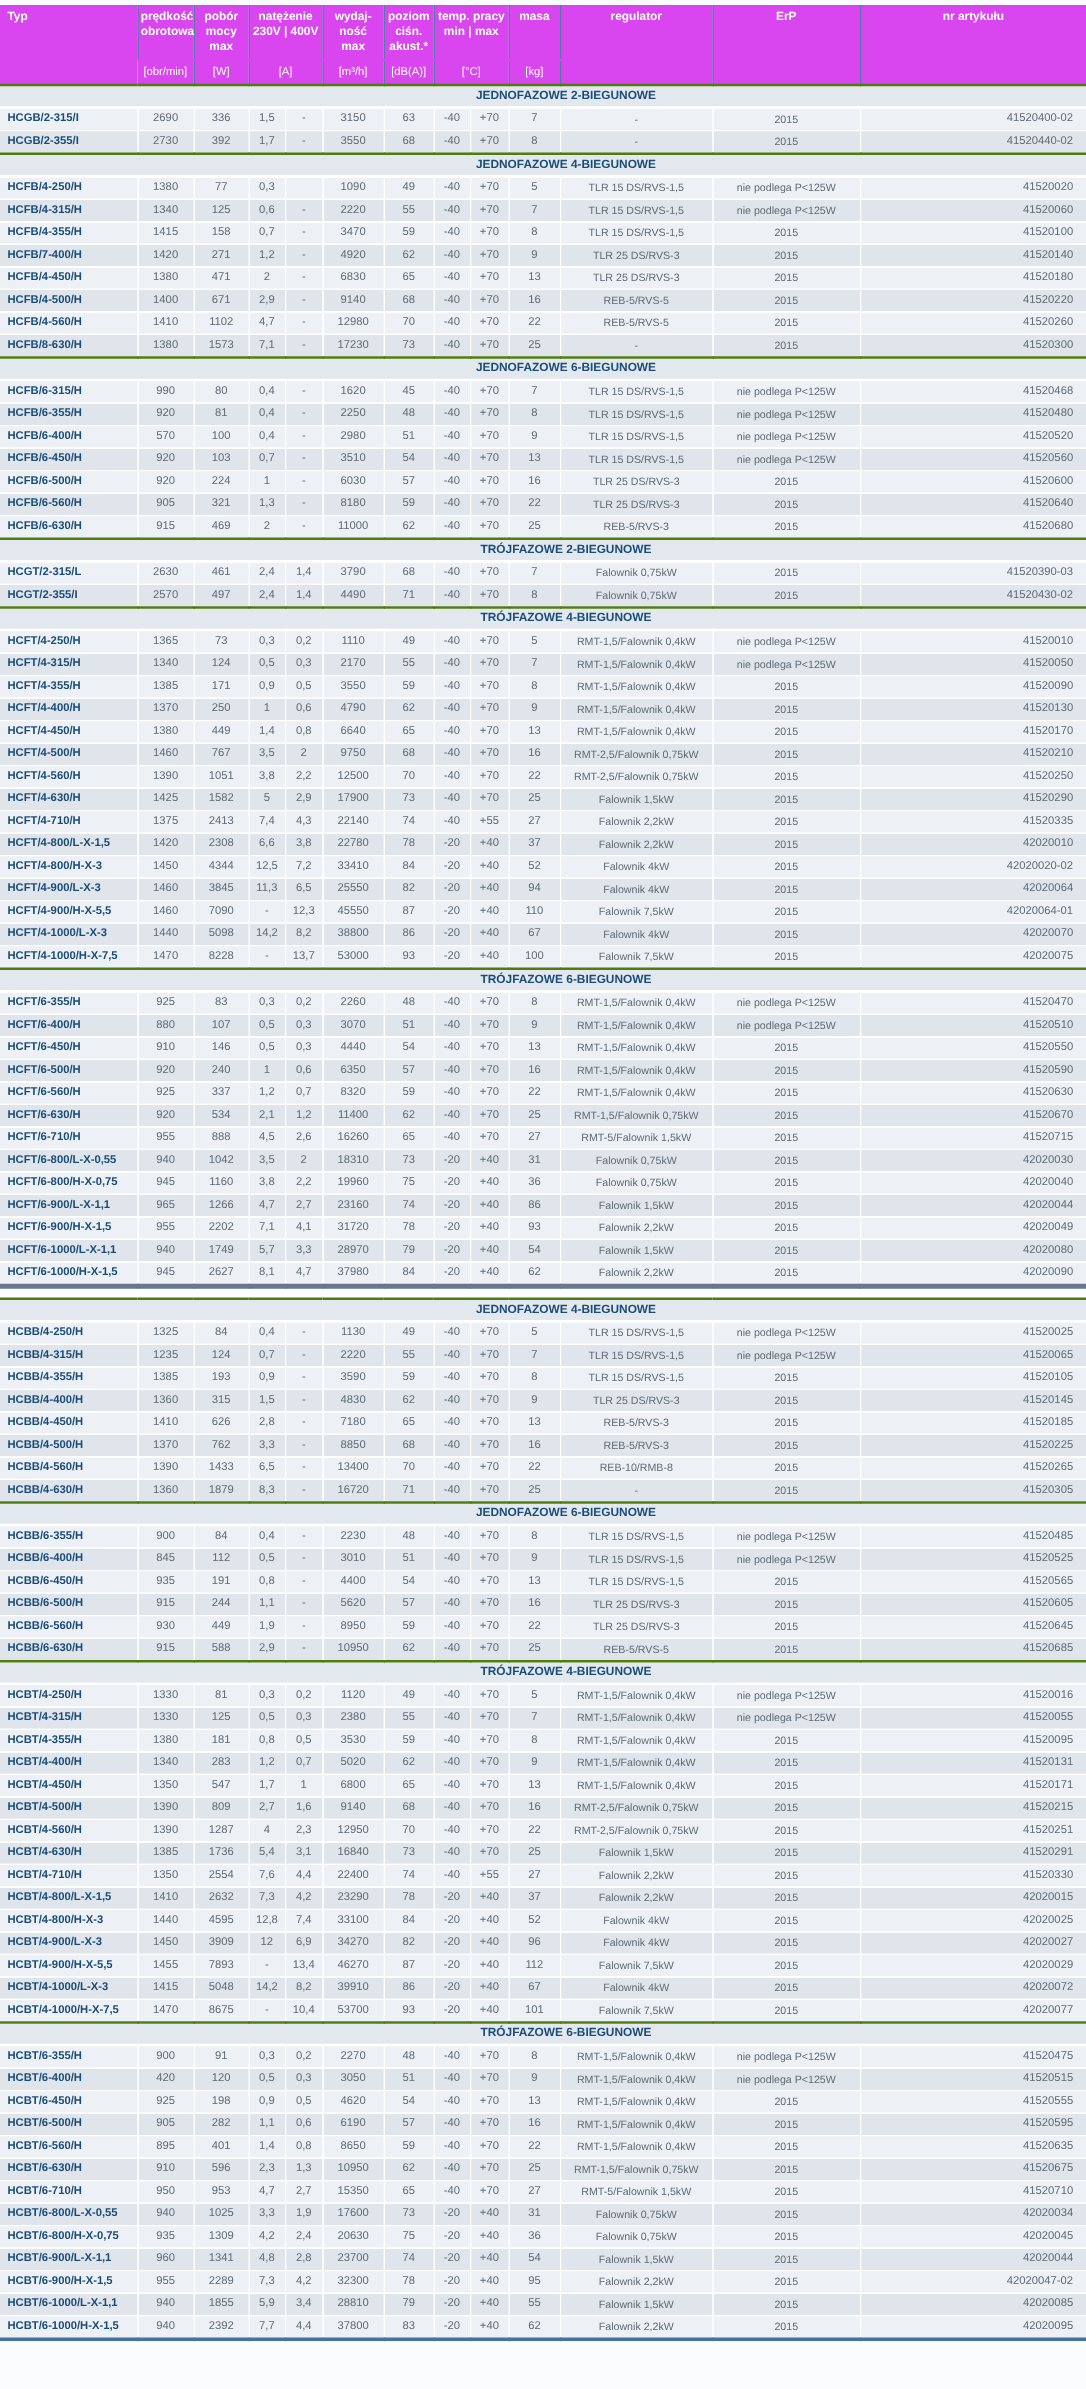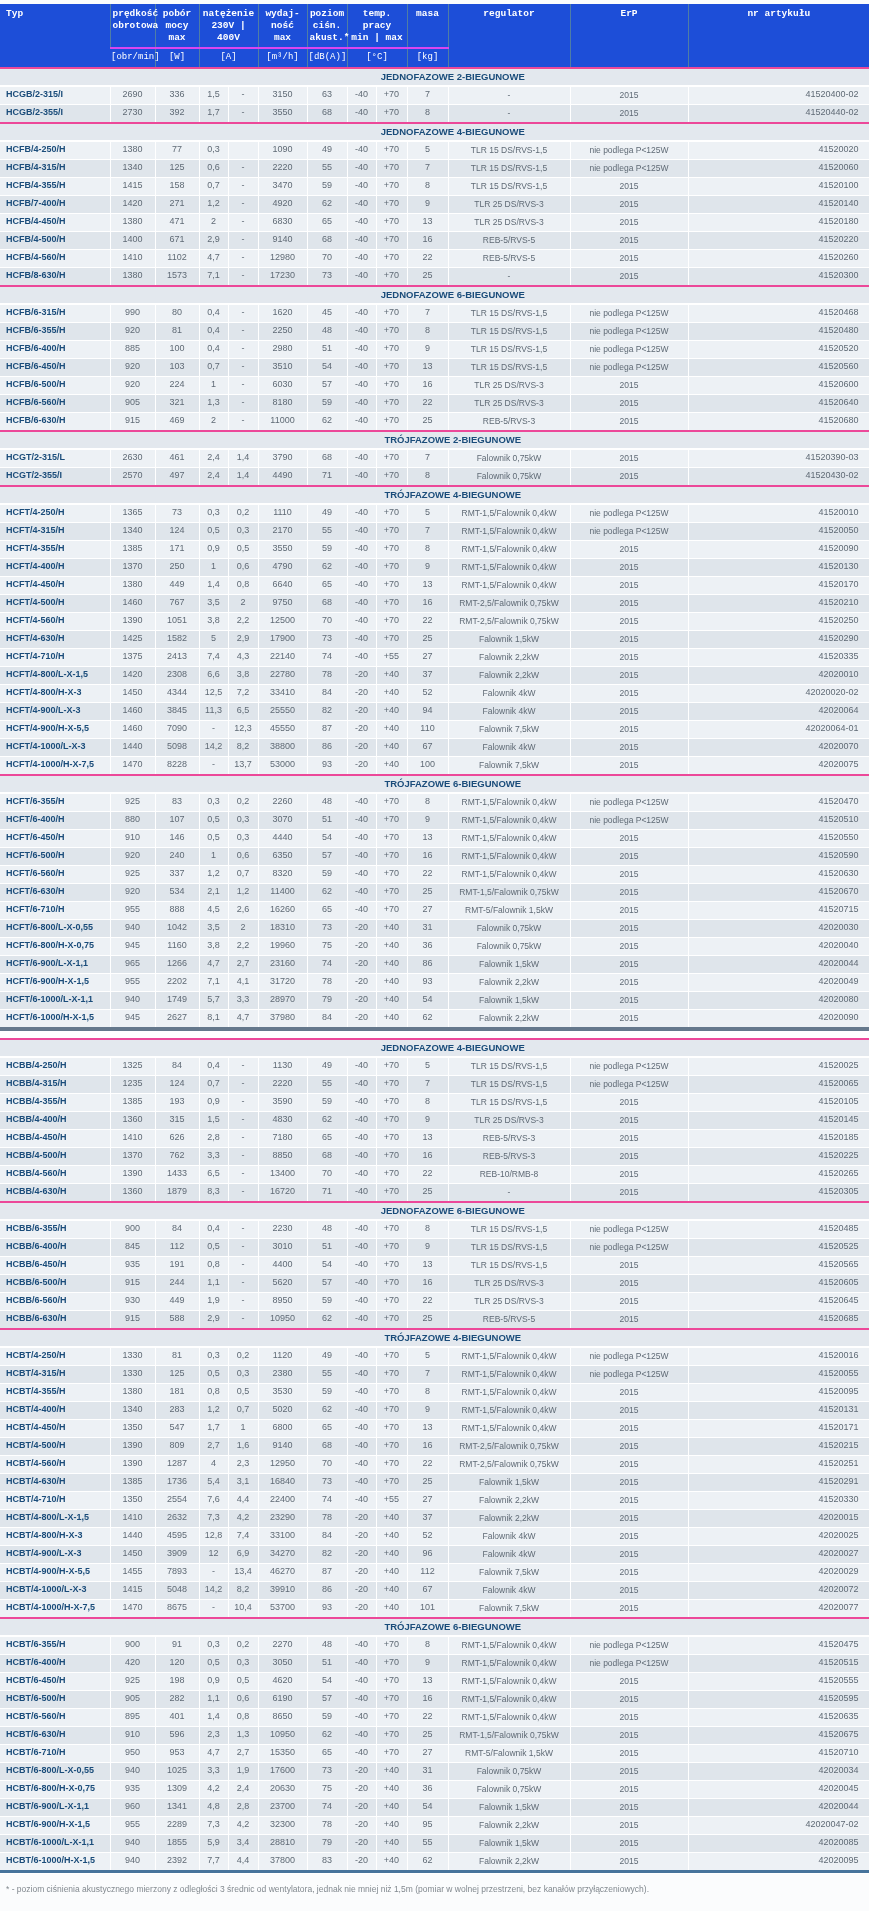--- a/index.html
+++ b/index.html
@@ -4,23 +4,23 @@
 <style>
   html,body{margin:0;padding:0;background:#fbfcfd;}
   body{width:869px;font-family:"Liberation Sans",sans-serif;-webkit-font-smoothing:antialiased;}
   .wrap{padding-top:4px;}
   table{width:869px;border-collapse:collapse;table-layout:fixed;}
   col.c-typ{width:110px}col.c-rpm{width:45px}col.c-w{width:44px}
   col.c-a230{width:29px}col.c-a400{width:30px}col.c-flow{width:49px}
   col.c-db{width:40px}col.c-tmin{width:29px}col.c-tmax{width:31px}
   col.c-kg{width:41px}col.c-reg{width:122px}col.c-erp{width:118px}col.c-nr{width:181px}
   thead th{
-    background:#1d4ed8;color:#fff;font-weight:bold;font-size:9.5px;line-height:1.25;
+    background:#d946ef;color:#fff;font-weight:bold;font-size:9.5px;line-height:1.25;
     vertical-align:top;padding:4px 2px 3px 2px;white-space:pre-line;
-    border-left:1px solid #4f7da6;text-align:center;font-family:Liberation Mono, monospace;
+    border-left:1px solid #4f7da6;text-align:center;
   }
   thead th:first-child{border-left:none;text-align:left;padding-left:6px;}
   thead tr.h2 th{
     font-weight:normal;font-size:9px;padding:3px 1px 4px 1px;vertical-align:middle;
     border-top:2px solid #d946ef;
     text-align:center;
   }
   thead tr.h2 th.no-left{border-left:none;}
   tbody td{
     font-size:9px;color:#5f6a75;text-align:center;height:17px;padding:0 2px;
@@ -29,21 +29,21 @@
   }
   tbody tr.light td{background:#edf1f5;}
   tbody tr.dark td{background:#dfe5eb;}
   tbody td.c0{
     text-align:left;font-weight:bold;color:#1a4c7a;padding-left:6px;font-size:9px;
   }
   tbody td.c10,tbody td.c11{font-size:8.5px;}
   tbody td.c12{text-align:right;padding-right:10px;}
   tr.section-row td{
     background:#e3e8ee;color:#1a4c7a;font-weight:bold;font-size:9.5px;text-align:center;
-    height:16px;border-top:2px solid #ec4899;border-bottom:2px solid #ffffff;padding-left:39px;
+    height:16px;border-top:2px solid #4d7c0f;border-bottom:2px solid #ffffff;padding-left:39px;
   }
   tr.group-divider td{
     background:#ffffff;height:7px;border-top:4px solid #65788c;padding:0;
   }
   tr.bottom-rule td{
     background:#ffffff;height:0;border-top:3px solid #47749c;padding:0;
   }
   .footnote{
     font-size:8.5px;color:#82898f;padding:10px 6px 12px 6px;line-height:1.3;
   }
@@ -286,21 +286,21 @@
           <td class="c6">48</td>
           <td class="c7">-40</td>
           <td class="c8">+70</td>
           <td class="c9">8</td>
           <td class="c10">TLR 15 DS/RVS-1,5</td>
           <td class="c11">nie podlega P&lt;125W</td>
           <td class="c12">41520480</td>
         </tr>
         <tr class="light">
           <td class="c0">HCFB/6-400/H</td>
-          <td class="c1">885</td>
+          <td class="c1">570</td>
           <td class="c2">100</td>
           <td class="c3">0,4</td>
           <td class="c4">-</td>
           <td class="c5">2980</td>
           <td class="c6">51</td>
           <td class="c7">-40</td>
           <td class="c8">+70</td>
           <td class="c9">9</td>
           <td class="c10">TLR 15 DS/RVS-1,5</td>
           <td class="c11">nie podlega P&lt;125W</td>
@@ -1468,14 +1468,13 @@
           <td class="c9">62</td>
           <td class="c10">Falownik 2,2kW</td>
           <td class="c11">2015</td>
           <td class="c12">42020095</td>
         </tr>
         <tr class="bottom-rule">
           <td colspan="13"></td>
         </tr>
       </tbody>
   </table>
-  <div class="footnote">* - poziom ciśnienia akustycznego mierzony z odległości 3 średnic od wentylatora, jednak nie mniej niż 1,5m (pomiar w wolnej przestrzeni, bez kanałów przyłączeniowych).</div>
 </div>
 
 </body></html>

